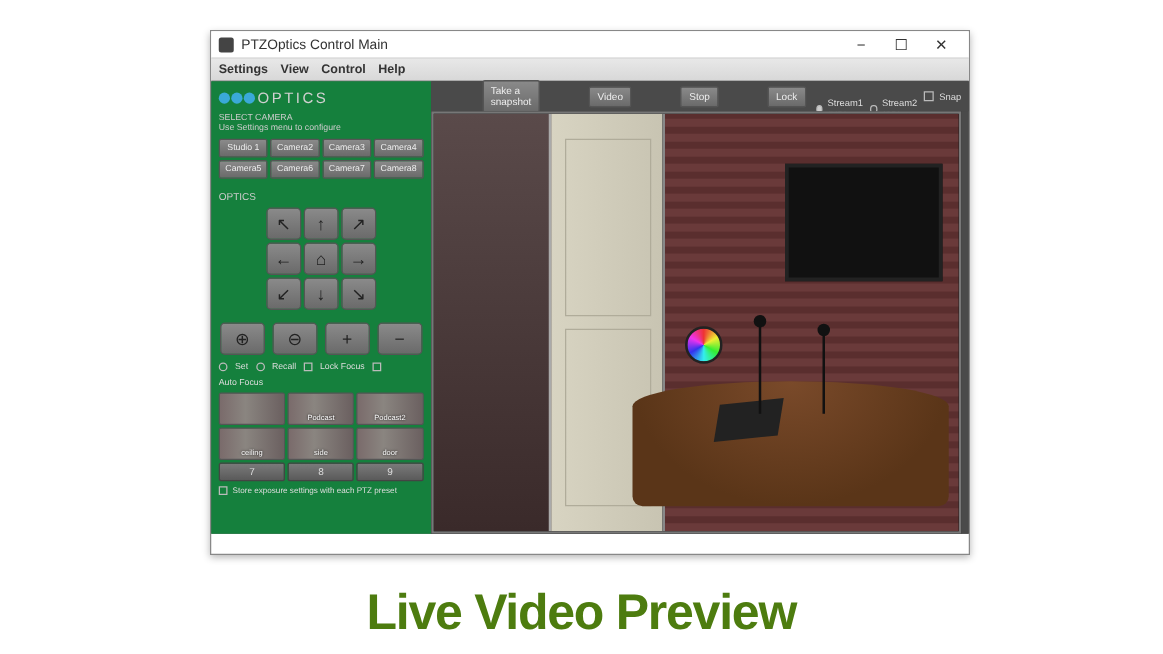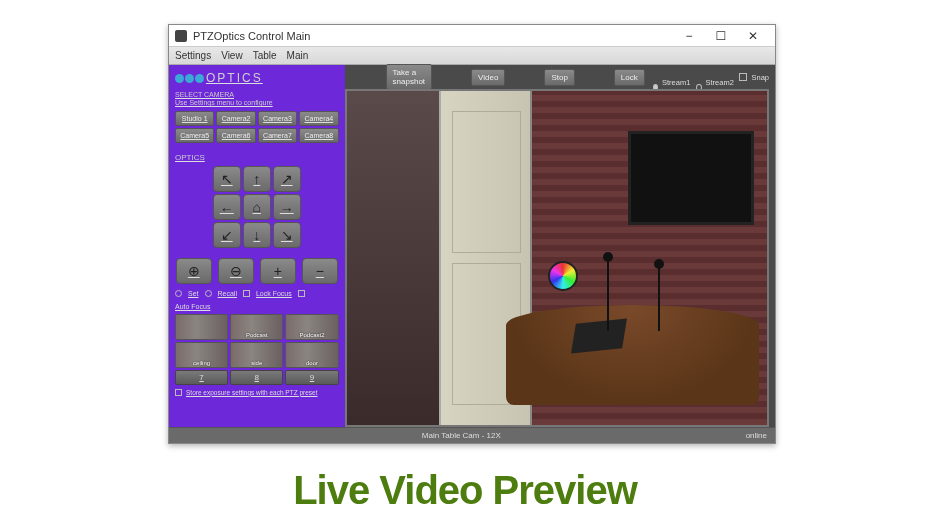--- a/index.html
+++ b/index.html
@@ -6,23 +6,23 @@
   body { font-family: Arial, sans-serif; background: #fff; width: 930px; height: 523px; overflow: hidden; }
   .stage { width: 930px; height: 523px; position: relative; }
   .caption { position: absolute; bottom: 10px; left: 0; right: 0; text-align: center; font-size: 40px; font-weight: 700; color: #4d7c0f; letter-spacing: -1px; }
   .window { position: absolute; top: 24px; left: 168px; width: 608px; height: 420px; background: #fff; border: 1px solid #888; box-shadow: 0 2px 6px rgba(0,0,0,0.3); }
   .titlebar { height: 22px; background: #fff; border-bottom: 1px solid #ccc; display: flex; align-items: center; padding: 0 6px; font-size: 11px; }
   .titlebar-icon { width: 12px; height: 12px; background: #444; border-radius: 2px; margin-right: 6px; }
   .titlebar-text { flex: 1; color: #333; }
   .titlebar-btns { display: flex; gap: 0; }
   .titlebar-btn { width: 32px; height: 20px; display: flex; align-items: center; justify-content: center; font-size: 12px; color: #333; cursor: pointer; }
   .menubar { height: 18px; background: linear-gradient(#e8e8e8,#d8d8d8); display: flex; align-items: center; padding: 0 6px; font-size: 10px; color: #333; gap: 10px; border-bottom: 1px solid #aaa; }
-  .menubar span { cursor: pointer; }
+  .menubar span { cursor: pointer; font-weight: bold; }
   .app-body { display: flex; height: calc(100% - 40px - 16px); background: #4a4a4a; }
-  .sidebar { width: 192px; background: #6d28d9; padding: 4px 6px; color: #ddd; font-size: 8px; display: flex; flex-direction: column; text-decoration: underline; }
+  .sidebar { width: 192px; background: #15803d; padding: 4px 6px; color: #ddd; font-size: 8px; display: flex; flex-direction: column; }
   .logo-row { display: flex; align-items: center; gap: 2px; margin: 2px 0 6px; }
   .logo-dots { display: flex; gap: 1px; }
   .logo-dot { width: 9px; height: 9px; border-radius: 50%; background: #3aa9d8; }
   .logo-text { font-size: 12px; letter-spacing: 2px; color: #d0d0d0; font-weight: 300; }
   .section-label { font-size: 7px; color: #ccc; line-height: 1.2; margin-bottom: 3px; }
   .cam-grid { display: grid; grid-template-columns: repeat(4, 1fr); gap: 2px; margin-bottom: 8px; }
   .cam-btn { background: linear-gradient(#8a8a8a,#6a6a6a); border: 1px solid #555; color: #eee; font-size: 7px; padding: 3px 0; text-align: center; border-radius: 2px; cursor: pointer; }
   .control-label { font-size: 8px; color: #ccc; margin: 2px 0 4px; }
   .ptz-grid { display: grid; grid-template-columns: repeat(3, 28px); grid-template-rows: repeat(3, 26px); gap: 2px; justify-content: center; margin-bottom: 4px; }
   .ptz-btn { background: linear-gradient(#8a8a8a,#6a6a6a); border: 1px solid #555; border-radius: 4px; display: flex; align-items: center; justify-content: center; color: #222; font-size: 14px; cursor: pointer; }
@@ -77,22 +77,22 @@
       <div class="titlebar-text">PTZOptics Control Main</div>
       <div class="titlebar-btns">
         <div class="titlebar-btn">−</div>
         <div class="titlebar-btn">☐</div>
         <div class="titlebar-btn">✕</div>
       </div>
     </div>
     <div class="menubar">
       <span>Settings</span>
       <span>View</span>
-      <span>Table</span>
-      <span>Main</span>
+      <span>Control</span>
+      <span>Help</span>
     </div>
     <div class="app-body">
       <div class="sidebar">
         <div class="logo-row">
           <div class="logo-dots">
             <div class="logo-dot"></div>
             <div class="logo-dot"></div>
             <div class="logo-dot"></div>
           </div>
           <div class="logo-text">OPTICS</div>
@@ -208,19 +208,15 @@
             <div class="tv"></div>
             <div class="wheel"></div>
             <div class="desk"></div>
             <div class="tablet"></div>
             <div class="mic1"></div>
             <div class="mic2"></div>
           </div>
         </div>
       </div>
     </div>
-    <div class="statusbar">
-      <div class="st-center">Main Table Cam - 12X</div>
-      <div class="st-right">online</div>
-    </div>
   </div>
   <div class="caption">Live Video Preview</div>
 </div>
 
 </body></html>

